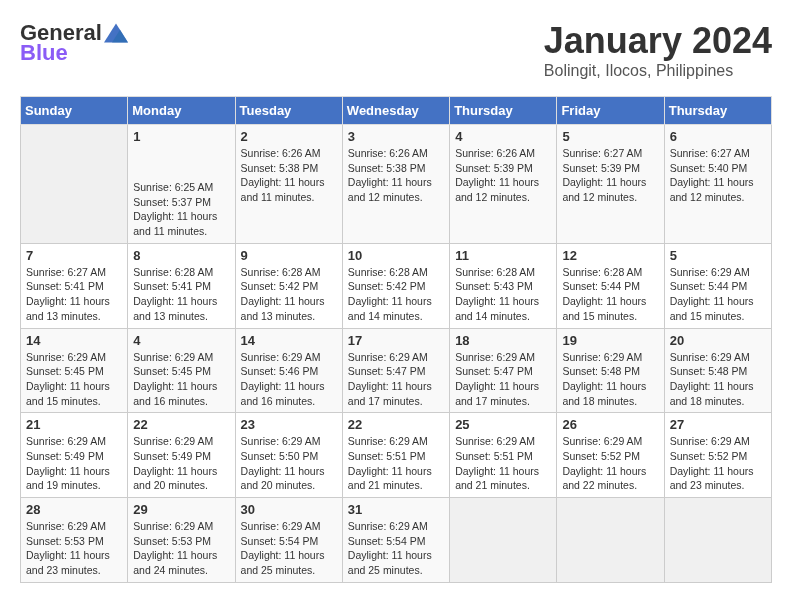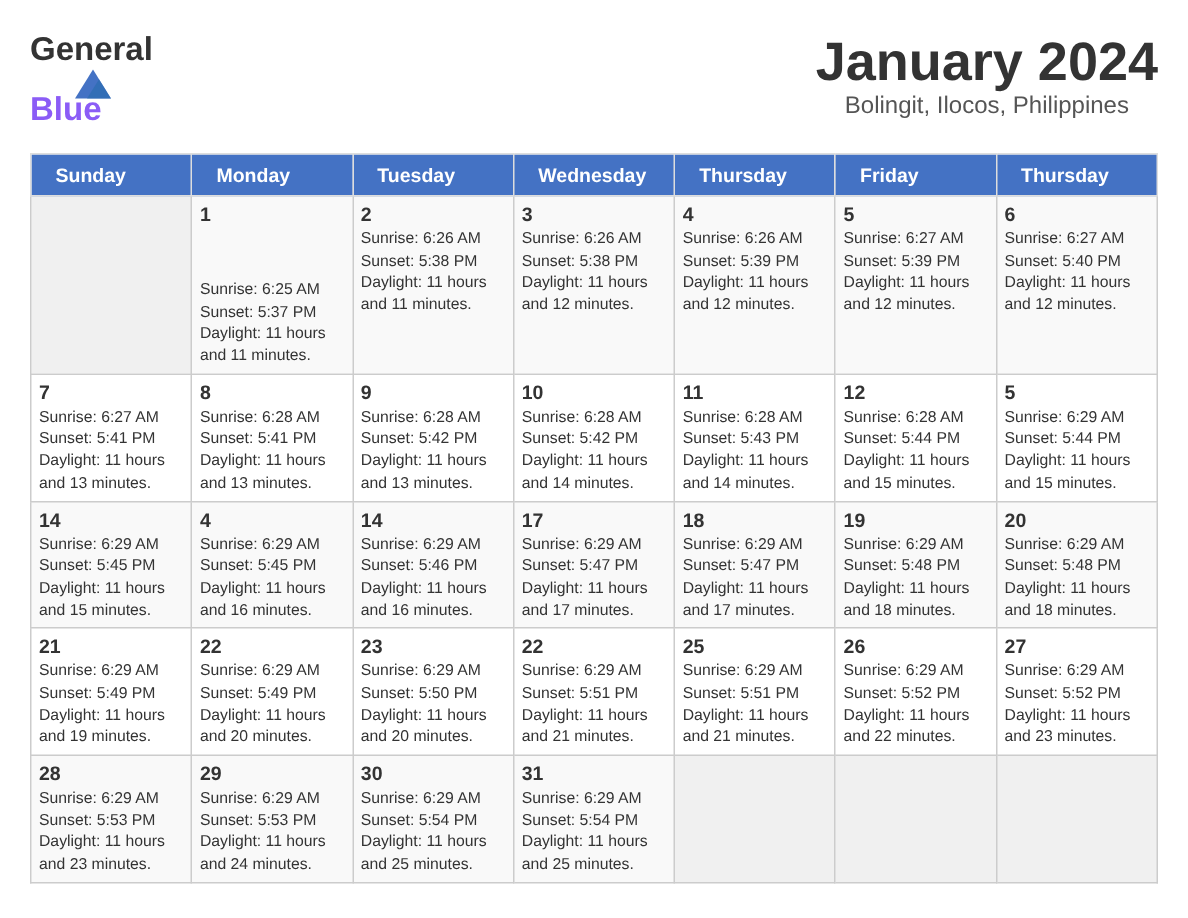--- a/index.html
+++ b/index.html
@@ -29,40 +29,40 @@
       font-size: 22px;
       font-weight: bold;
       color: #8b5cf6;
     }
     .logo-icon {
       width: 24px;
       height: 20px;
       margin-left: 2px;
     }
     .title-area {
-      text-align: center;
+      text-align: left;
     }
     .main-title {
       font-size: 36px;
       font-weight: bold;
       color: #333;
     }
     .subtitle {
       font-size: 16px;
       color: #555;
     }
     table {
       width: 100%;
       border-collapse: collapse;
       font-size: 11px;
     }
     thead tr th {
       background-color: #4472c4;
       color: #fff;
-      padding: 6px 16px;
+      padding: 6px 4px;
       text-align: left;
       font-size: 13px;
       font-weight: bold;
       border: 1px solid #ddd;
     }
     tbody tr td {
       border: 1px solid #ccc;
       vertical-align: top;
       padding: 4px 5px;
       min-height: 80px;
@@ -89,21 +89,21 @@
     .empty-cell {
       background-color: #f0f0f0 !important;
     }
   </style>
 </head>
 <body>
 
 <div class="header">
   <div class="logo">
     <div style="display:flex;flex-direction:column;align-items:flex-start;">
-      <div style="display:flex;align-items:center;flex-direction:column;">
+      <div style="display:flex;align-items:center;">
         <span class="logo-text-general">General</span>
         <svg class="logo-icon" viewBox="0 0 30 24" xmlns="http://www.w3.org/2000/svg">
           <polygon points="0,24 15,0 30,24" fill="#4472c4"></polygon>
           <polygon points="10,24 20,8 30,24" fill="#2b6cb0" opacity="0.7"></polygon>
         </svg>
       </div>
       <span class="logo-text-blue" style="margin-top:-6px;margin-left:0px;">Blue</span>
     </div>
   </div>
   <div class="title-area">

